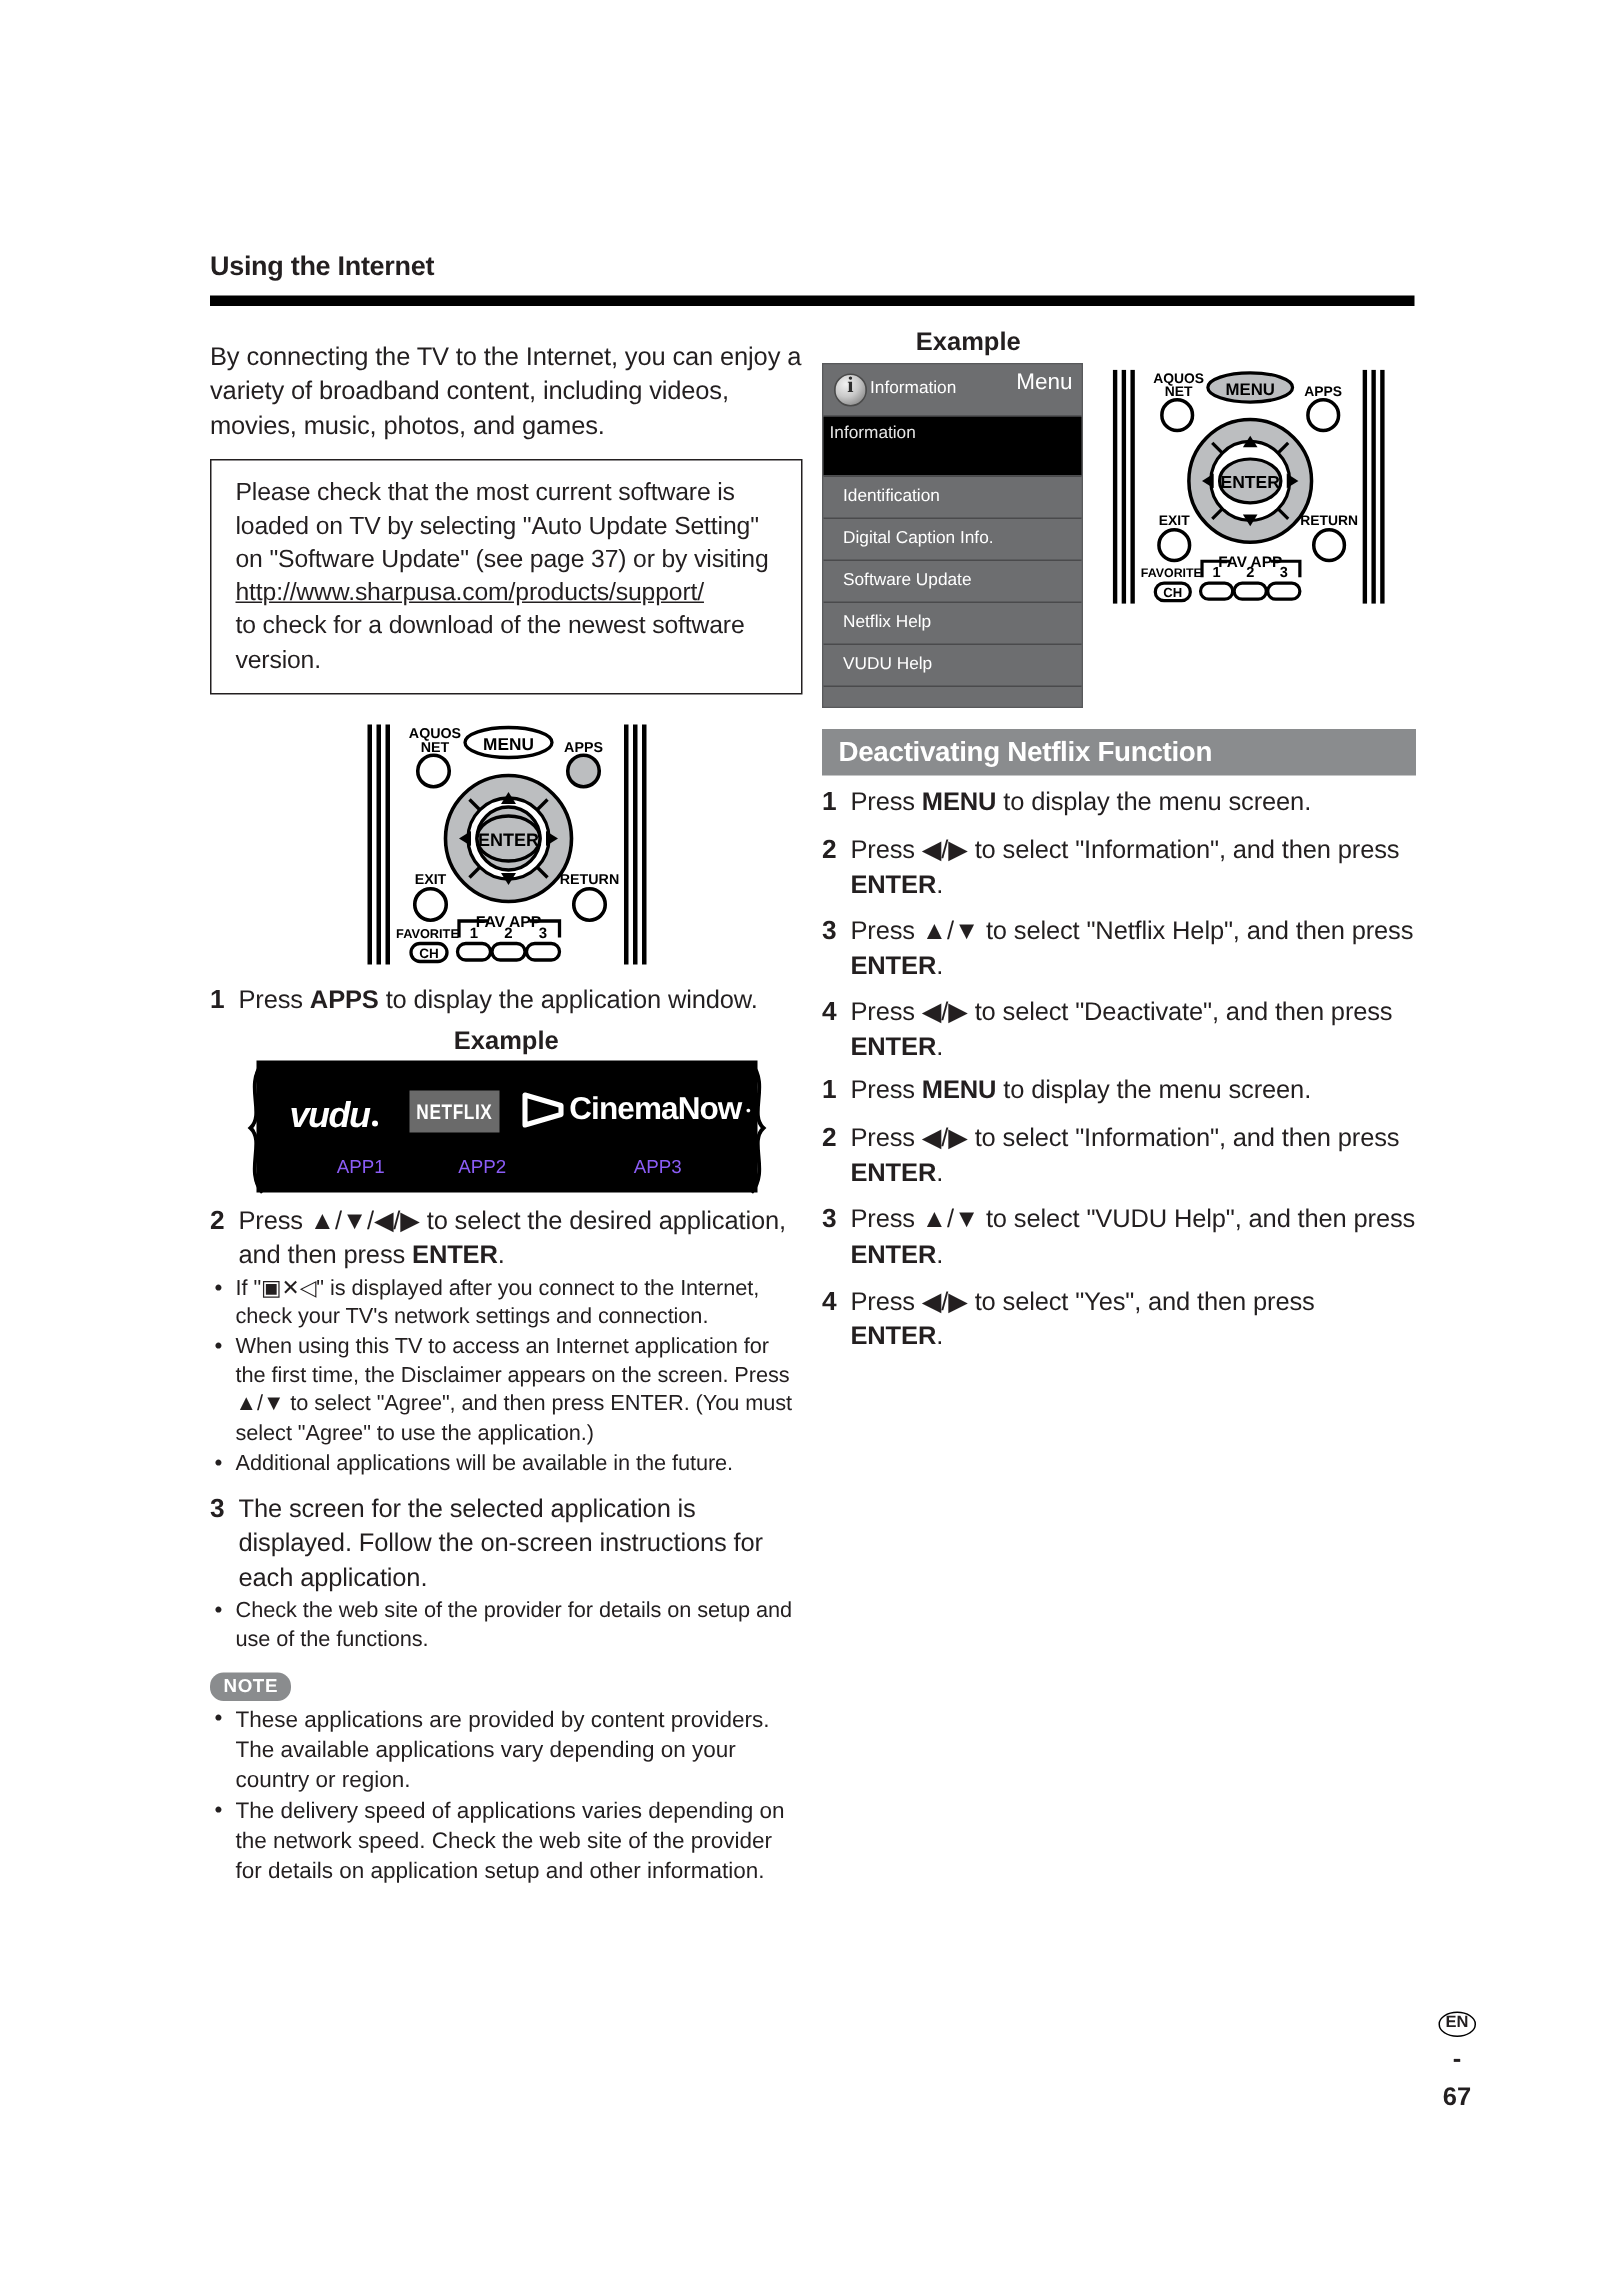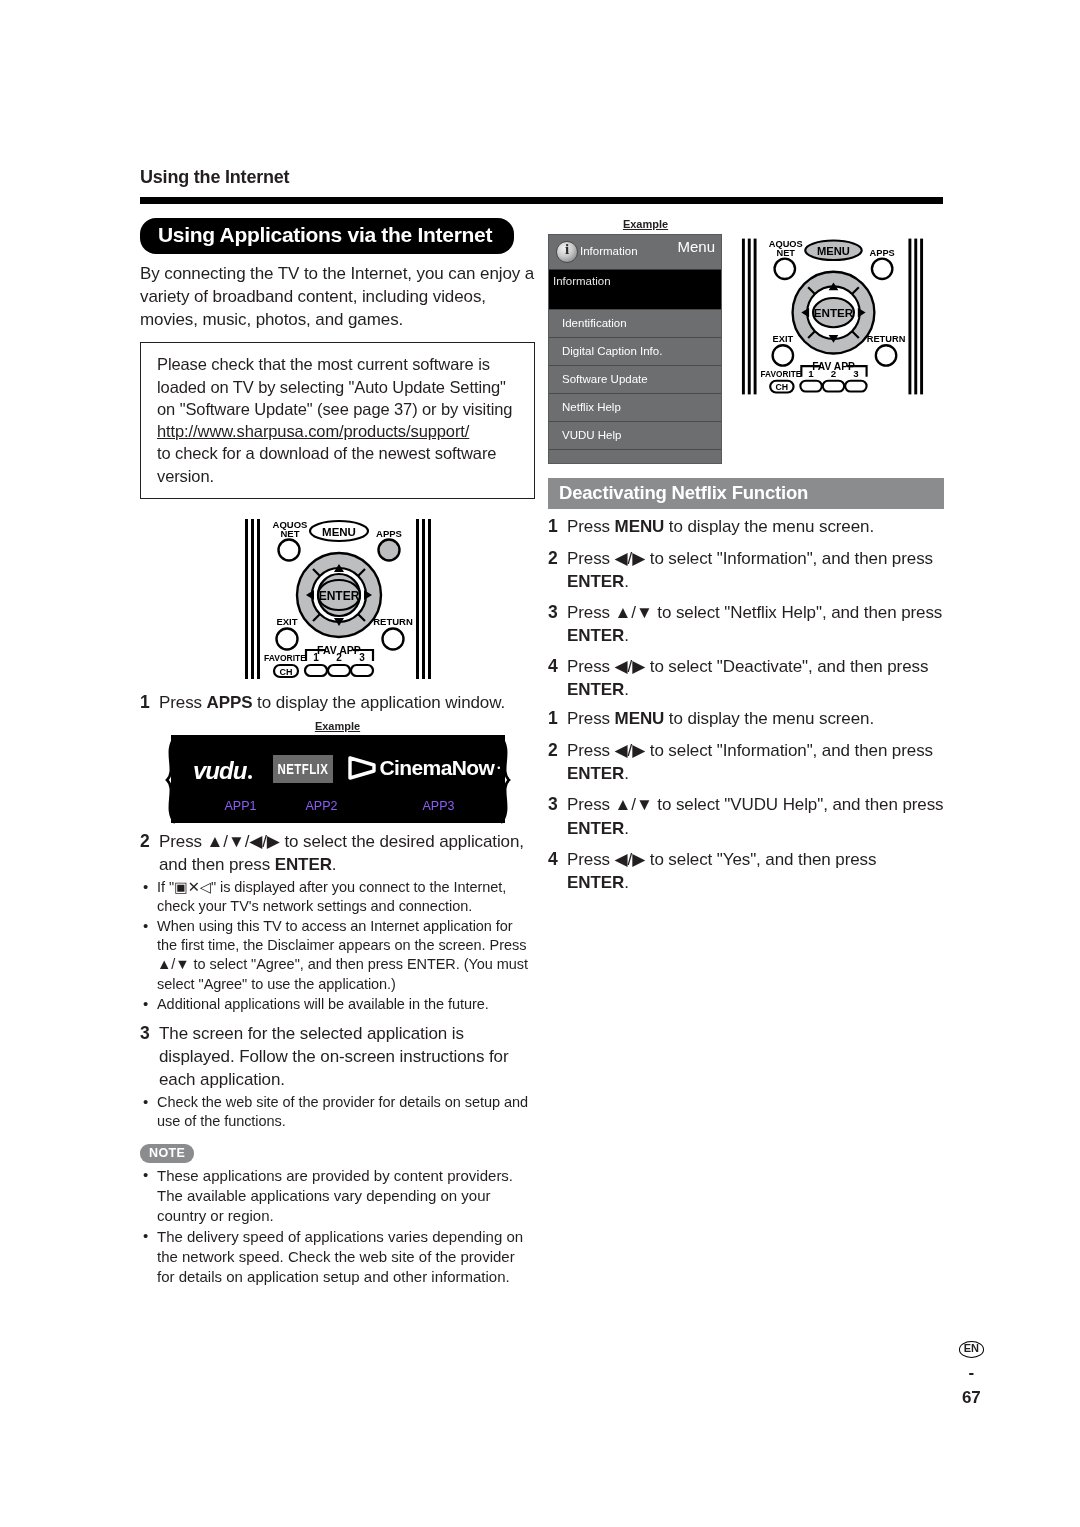--- a/index.html
+++ b/index.html
@@ -89,21 +89,21 @@
   .note-list li{
     position:relative;padding-left:17px;
     font-size:15px;line-height:1.33;margin-top:1px;
   }
   .note-list li::before{
     content:"\2022";position:absolute;left:3px;top:-1px;font-size:15px;
   }
 
   
   .example-lbl{
-    font-size:11px;font-weight:bold;text-align:center;text-decoration:underline;
+    font-size:17px;font-weight:bold;text-align:center;
   }
 
   
   .tvmenu{
     width:172px;border:1.5px solid #58595b;
     background:#6d6e70;font-size:0;
   }
   .tvmenu .hdr{
     position:relative;height:34px;background:#6d6e70;
     border-bottom:1.5px solid #3a3a3c;
@@ -170,23 +170,20 @@
 </head>
 <body>
 
 <div class="page">
 
   <div class="running-head">Using the Internet</div>
   <div class="head-rule"></div>
 
   <div class="col-left">
 
-    <div>
-      <span class="pill-title">Using Applications via the Internet</span>
-    </div>
 
     <div class="intro">By connecting the TV to the Internet, you can enjoy a variety of broadband content, including videos, movies, music, photos, and games.</div>
 
     <div class="boxed">
       <span>Please check that the most current software is loaded on TV by selecting "Auto Update Setting" on "Software Update" (see page 37) or by visiting</span><br>
       <span class="url">http://www.sharpusa.com/products/support/</span><br>
       <span>to check for a download of the newest software version.</span>
     </div>
 
     <div class="remote-wrap" style="margin-top:16px;">

